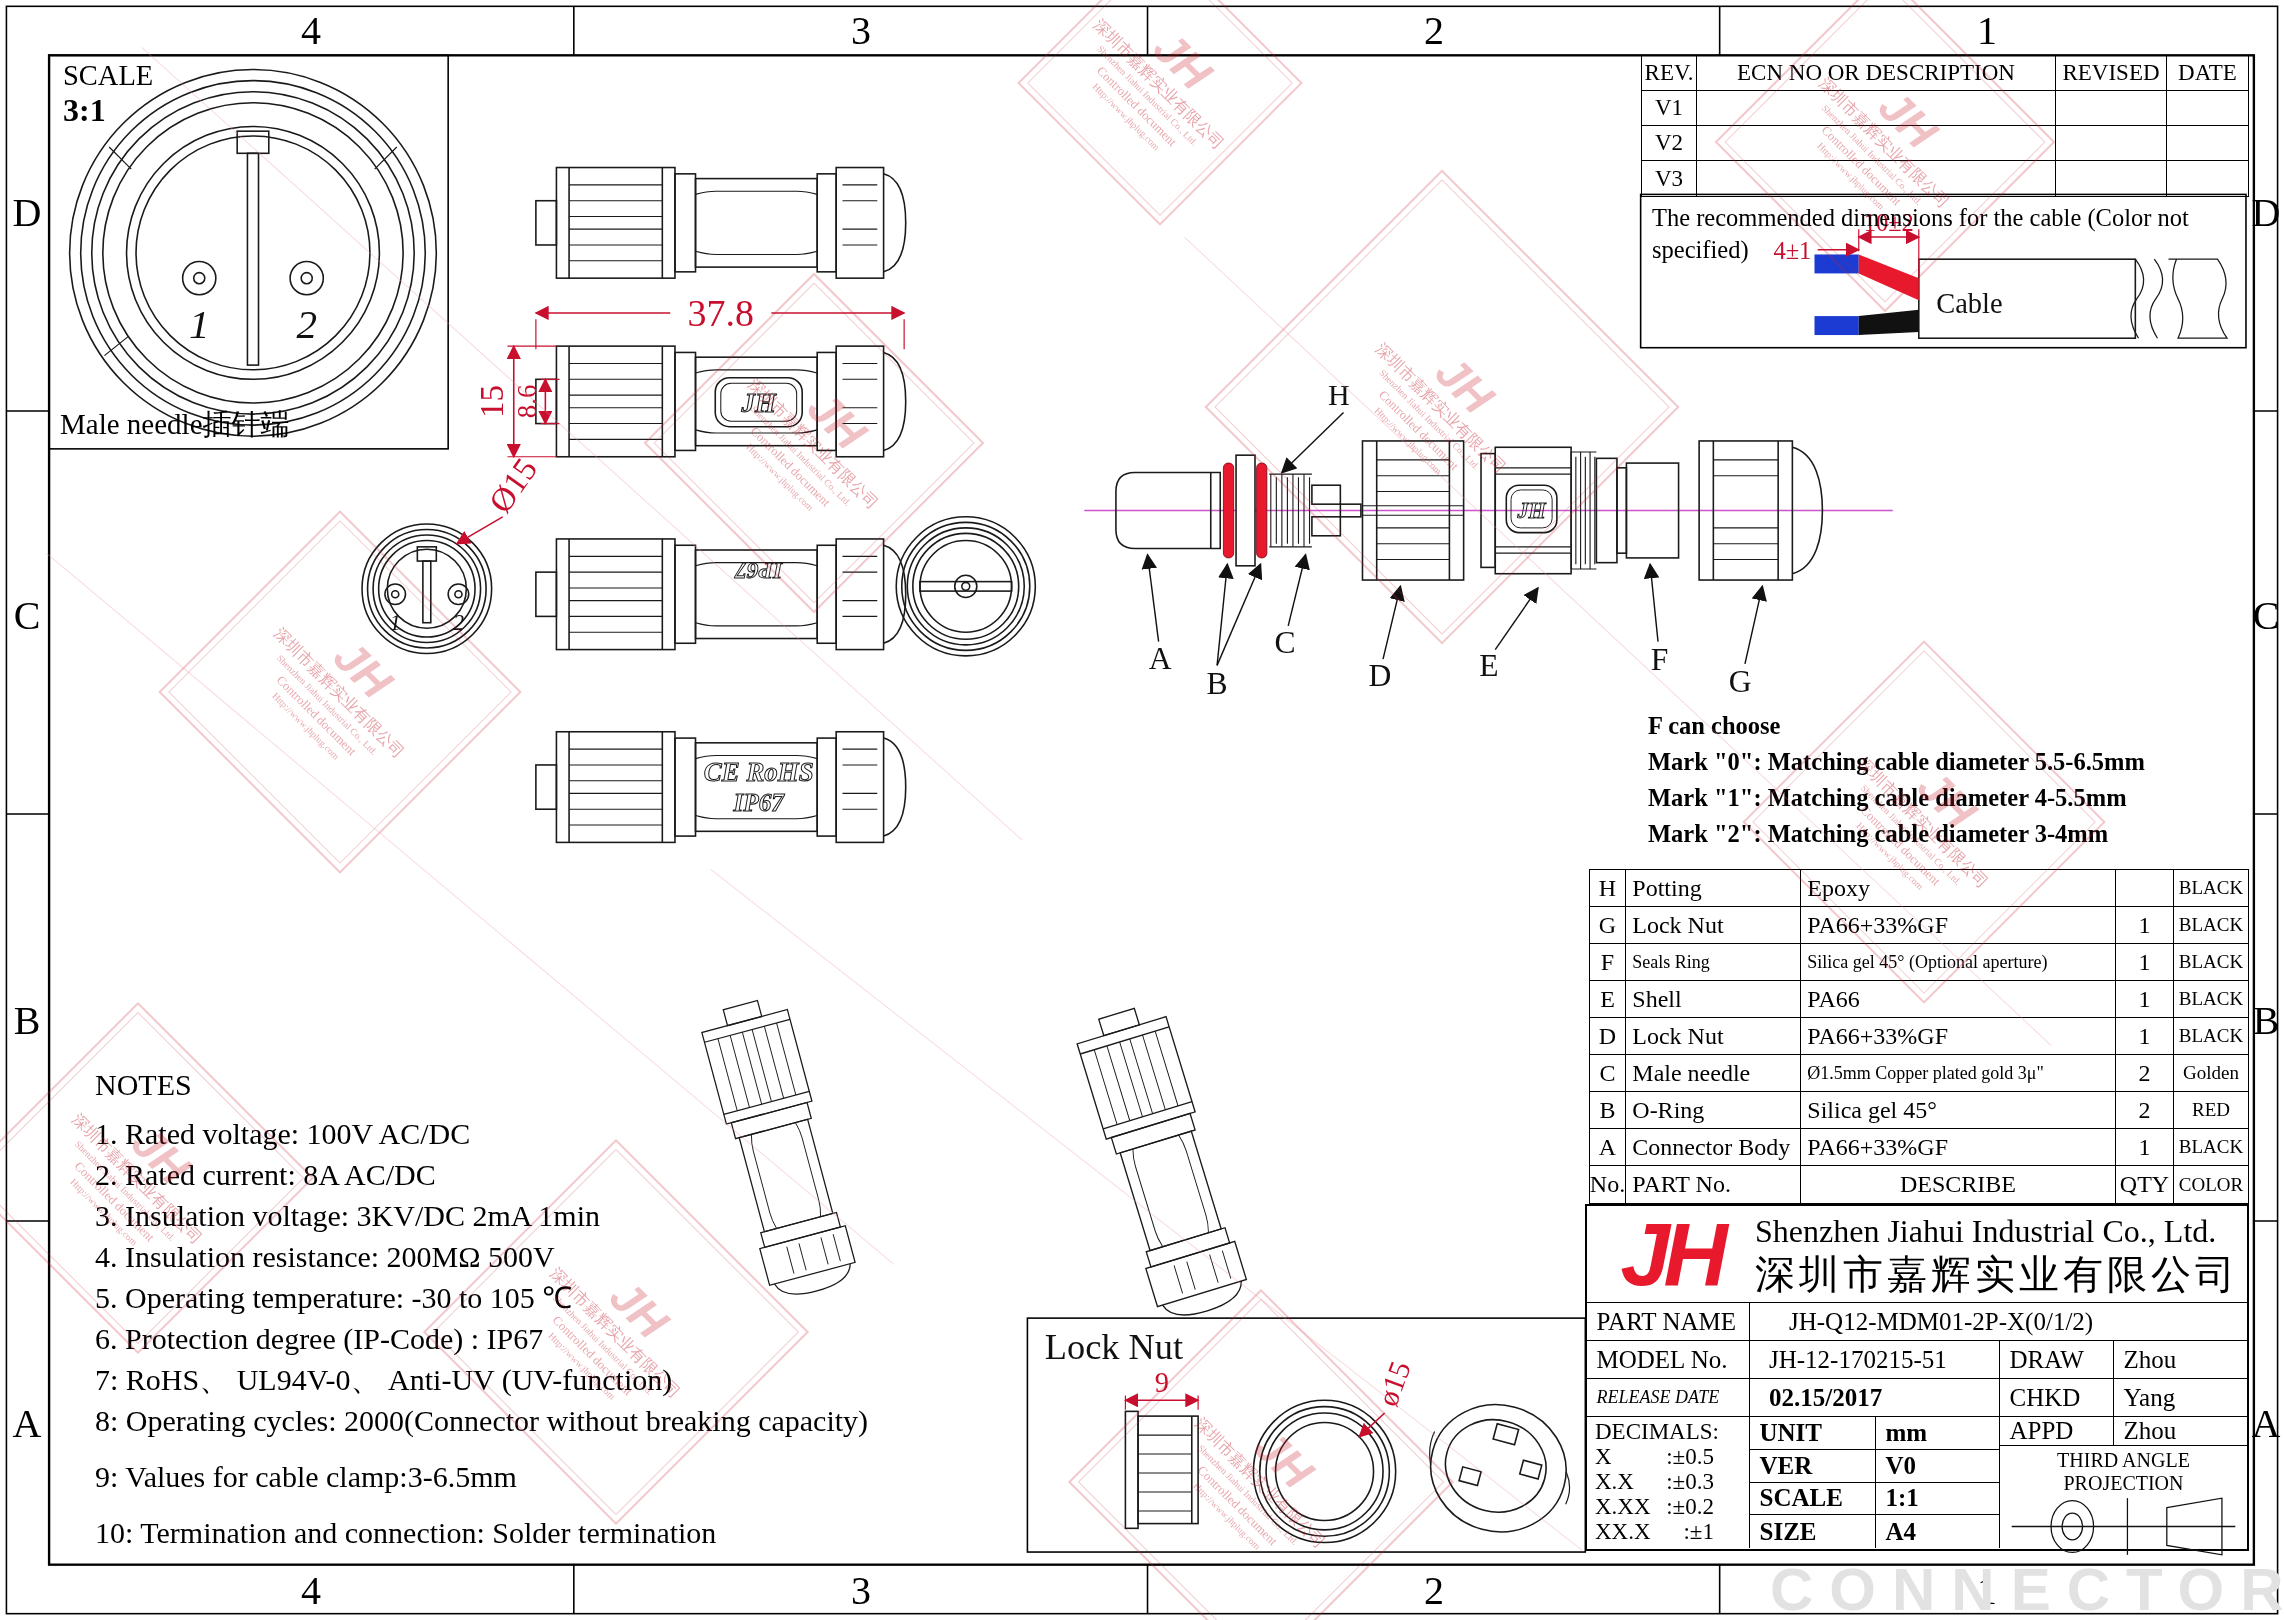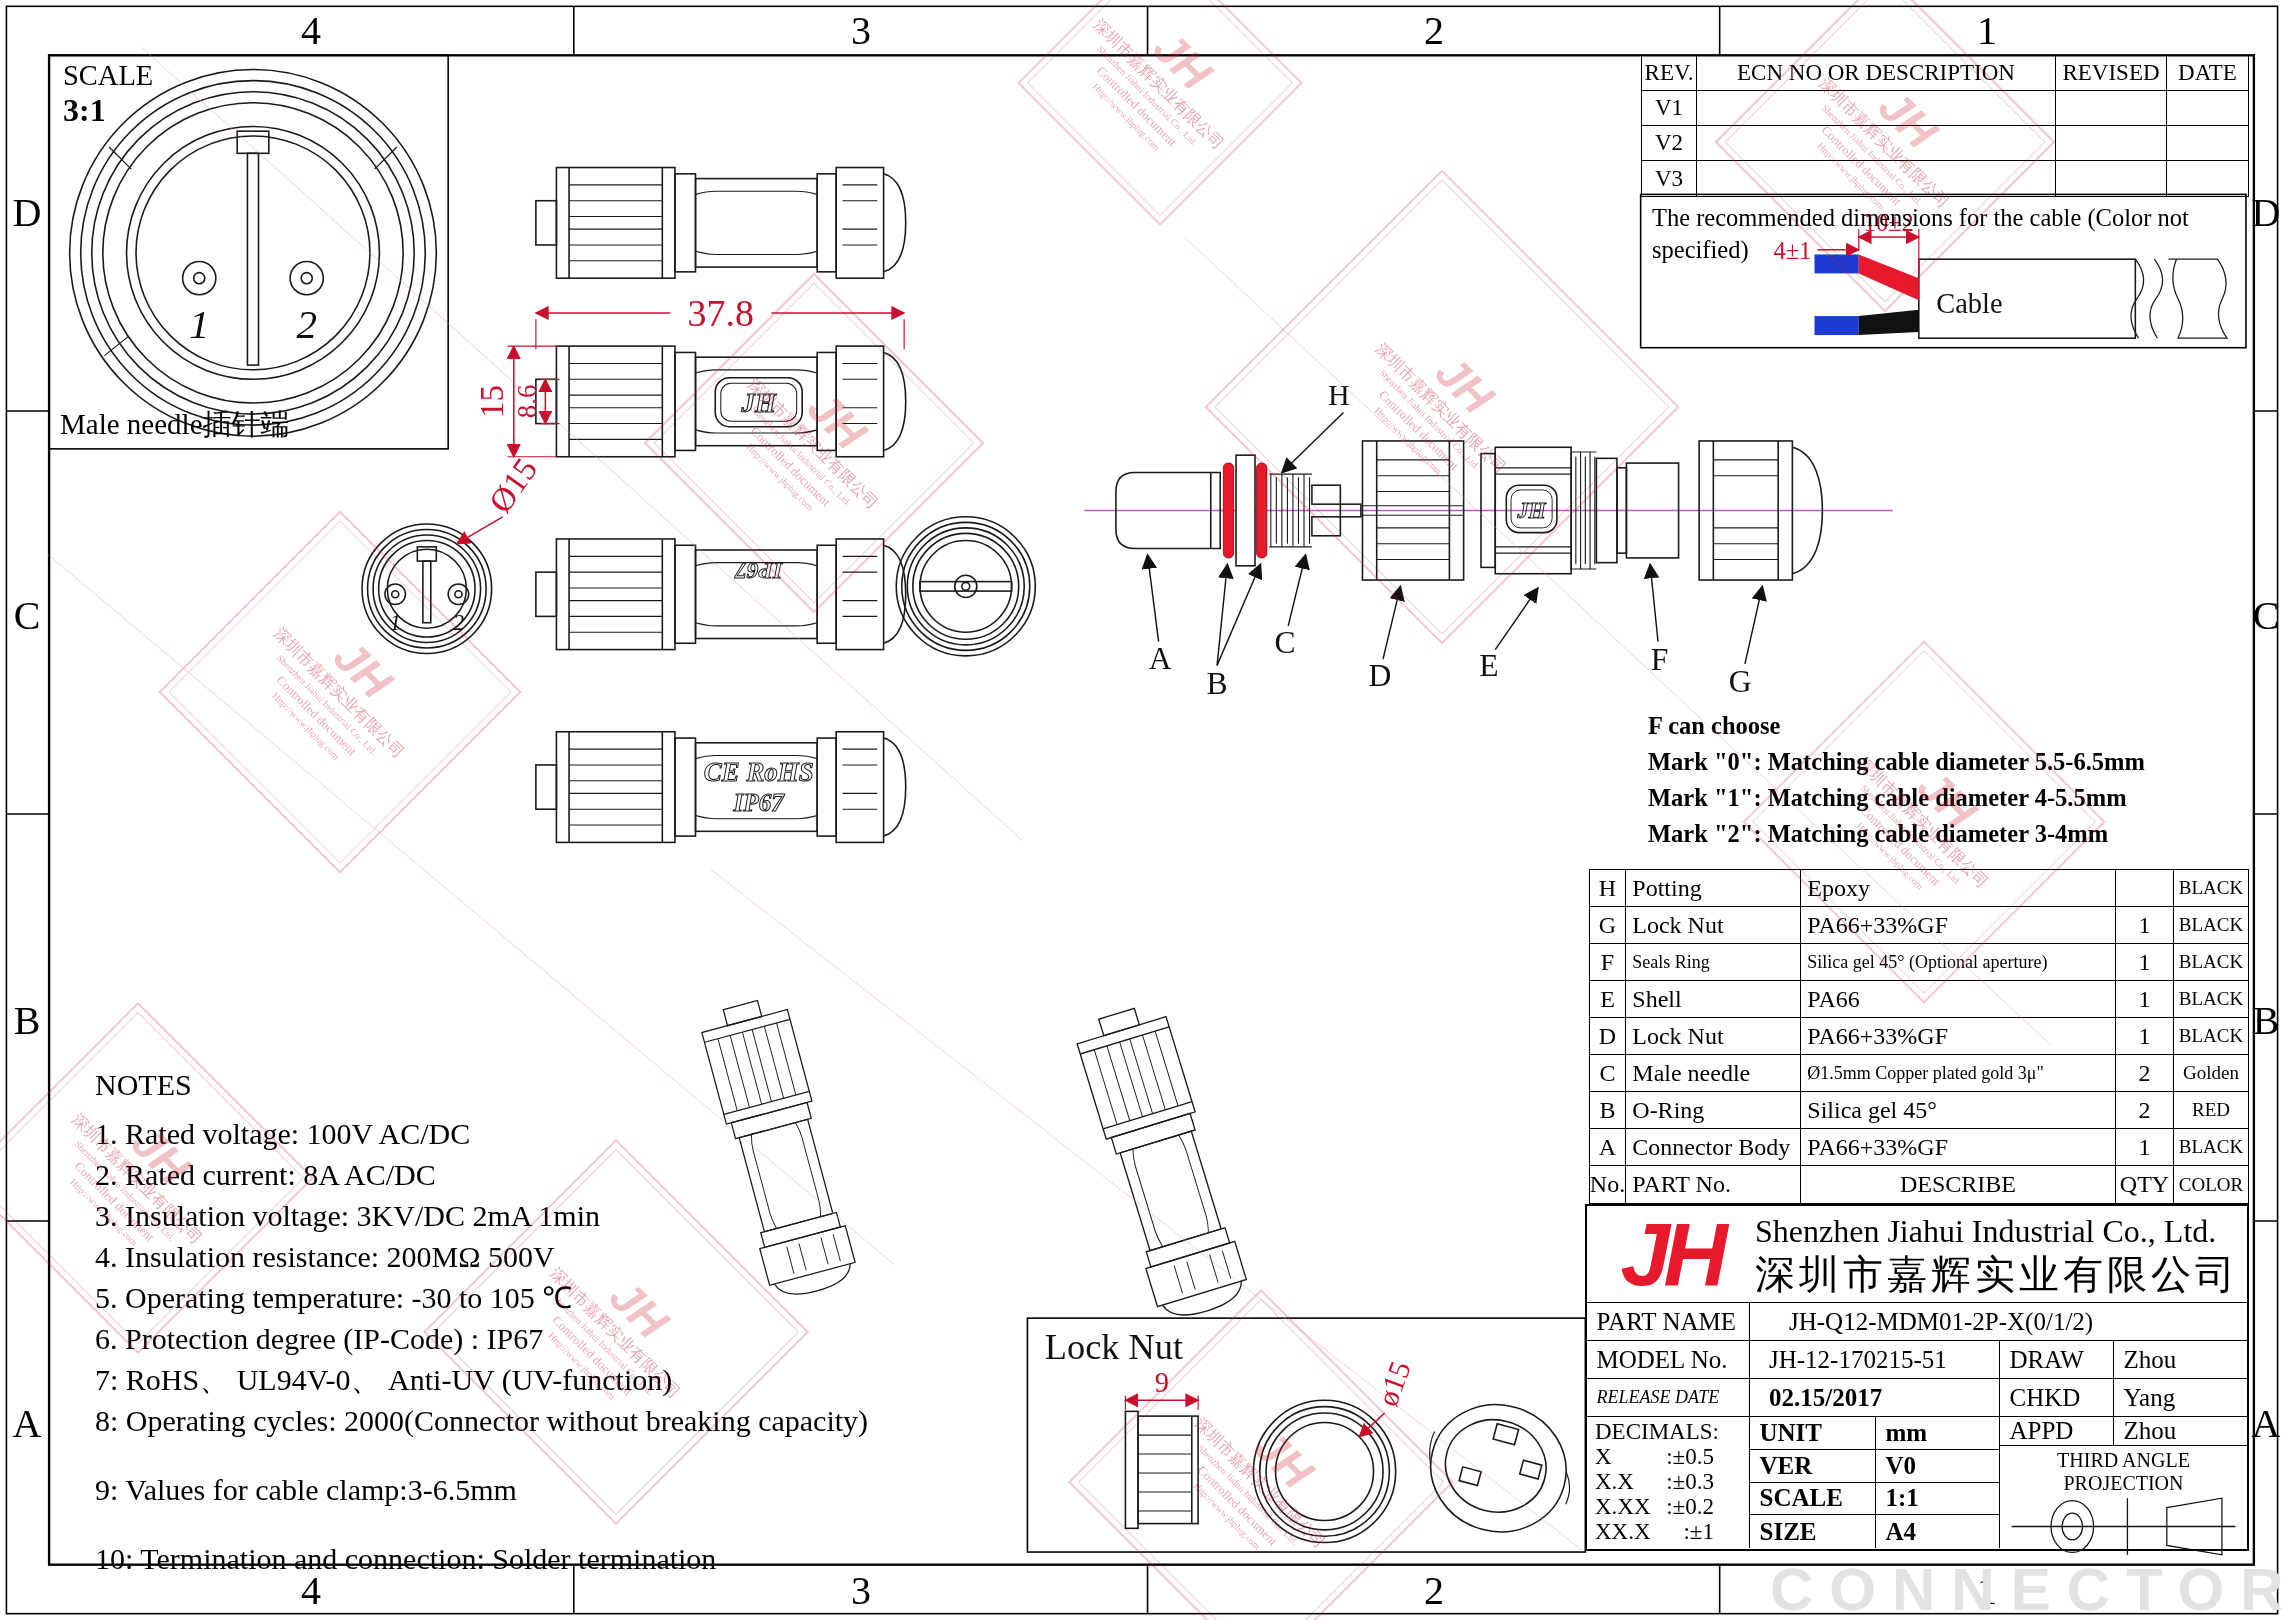--- a/index.html
+++ b/index.html
@@ -33,21 +33,21 @@
   .parts-table>div:nth-last-child(-n+5){border-bottom:none;}
   .pt-c{justify-content:center;}
   .pt-l{padding-left:6.3px;}
   .pt-sm{font-size:18px;}
   .pt-col{font-size:19px;justify-content:center;}
   
   .fchoose{position:absolute;left:1648px;top:708px;font-size:24.5px;line-height:36px;font-weight:bold;}
   
   .notes{position:absolute;left:95px;top:1064px;font-size:30px;line-height:41px;}
   .notes .t{margin-bottom:8px;}
-  .notes .gap{margin-top:28px;}
+  .notes .gap{margin-top:15px;}
   
   .tblock{position:absolute;left:1585px;top:1204px;width:664px;height:347px;
      border:2.4px solid #000;box-sizing:border-box;font-size:25px;}
   .tb-company{height:96px;display:flex;border-bottom:1.6px solid #000;align-items:center;}
   .jh-logo{width:168px;text-align:center;font-family:"Liberation Sans",sans-serif;
      font-style:italic;font-weight:bold;font-size:89px;color:#e8192c;letter-spacing:-6.3px;line-height:1;}
   .co-names{flex:1;}
   .co-en{font-size:32px;line-height:40px;}
   .co-cn{font-size:40px;line-height:47px;letter-spacing:4px;}
   .tb-row{display:grid;height:38px;border-bottom:1.6px solid #000;box-sizing:border-box;}

